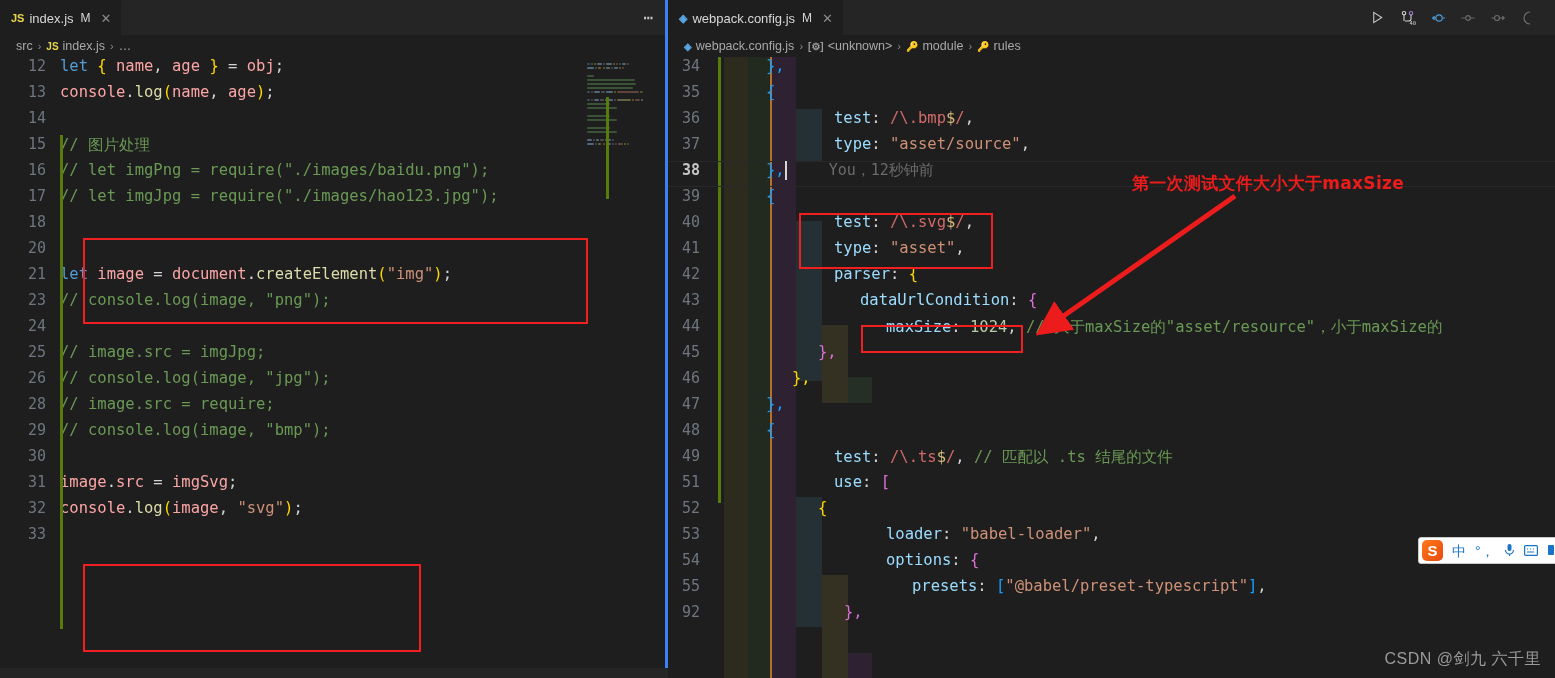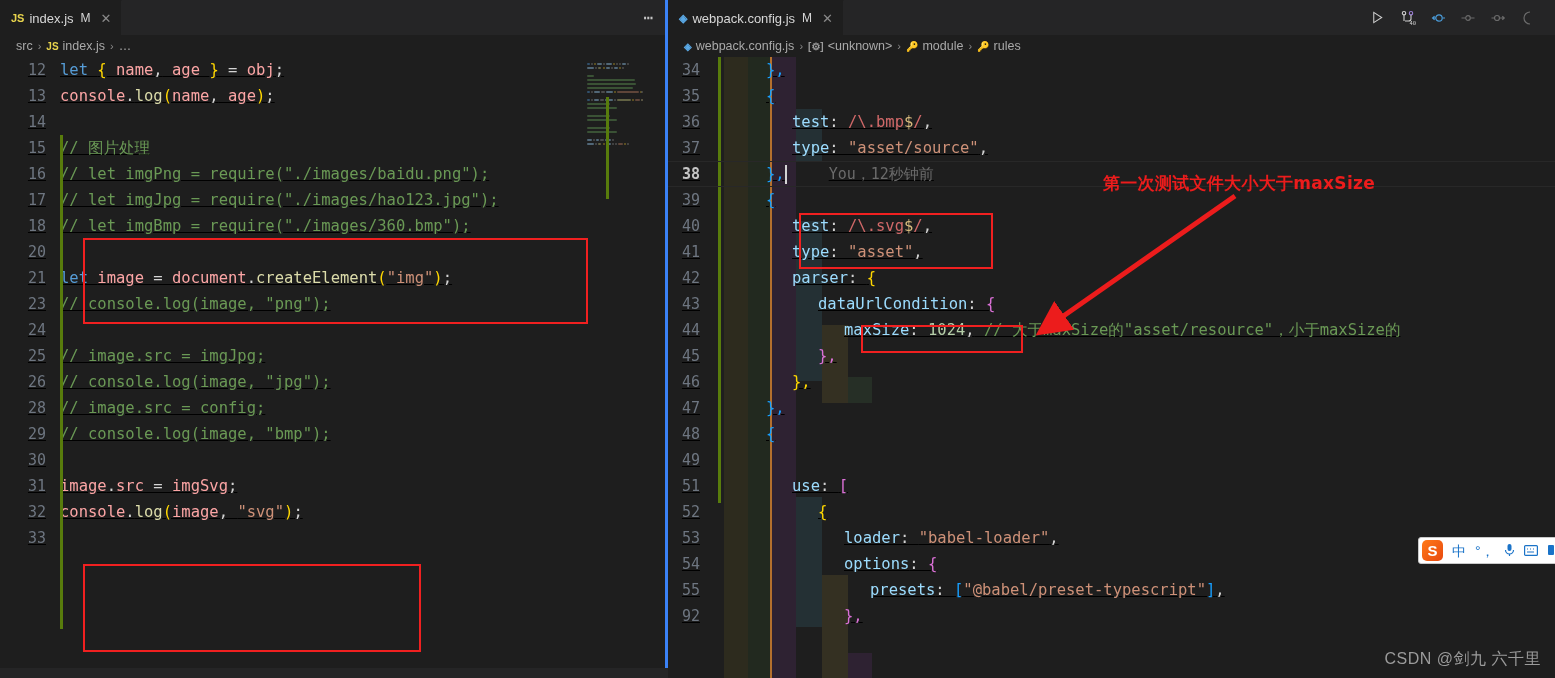--- a/index.html
+++ b/index.html
@@ -48,21 +48,21 @@
     padding-left:16px; background:#1e1e1e; color:#a9a9a9;
     font-size:12.5px; font-family:"Liberation Sans", sans-serif; flex:none;
   }
   .bc-sep { color:#8a8a8a; font-size:11px; padding:0 1px; }
   .bc-item { display:flex; align-items:center; gap:4px; color:#a9a9a9; }
   .bc-item .bc-ico { font-size:10px; font-weight:bold; }
 
   
   .codearea { position:relative; flex:1; overflow:hidden; background:#1e1e1e; }
   .codescroll { position:absolute; inset:0; }
-  .line { display:flex; height:26px; align-items:center; white-space:pre;text-decoration:underline; }
+  .line { display:flex; height:26px; align-items:flex-start; white-space:pre; }
   .ln {
     width:46px; min-width:46px; text-align:right; padding-right:14px;
     color:#6e7681; font-size:15px; font-family:"DejaVu Sans Mono", monospace;
   }
   .left .ln { width:60px; min-width:60px; }
   .ln.cur { color:#c6c6c6; font-weight:bold; }
   .code {
     font-size:15.5px; font-family:"DejaVu Sans Mono", monospace;
     color:#d4d4d4; letter-spacing:0px; white-space:pre; position:relative;
   }
@@ -70,21 +70,21 @@
   
   .t-kw       { color:#569cd6; }
   .t-var      { color:#fca5a5; }
   .t-fn       { color:#dcdcaa; }
   .t-str      { color:#ce9178; }
   .t-num      { color:#b5cea8; }
   .t-com      { color:#6a9955; }
   .t-b1       { color:#ffd700; }
   .t-b2       { color:#da70d6; }
   .t-b3       { color:#179fff; }
-  .t-prop     { color:#9cdcfe; }
+  .t-prop     { color:#9cdcfe;margin-left:42px; }
   .t-regex    { color:#d16969; }
   .t-regexesc { color:#d7ba7d; }
   .t-plain    { color:#d4d4d4; }
 
   
   .changebar { position:absolute; width:3px; background:#587c0c; left:0; }
   .left .changebar { left:60px; }
 
   
   .iguide { position:absolute; width:1px; top:0; bottom:0; }
@@ -182,28 +182,28 @@
     </div>
 
     <div class="codearea">
       <div class="codescroll" id="left-lines">
           <div class="line"><div class="ln">12</div><div class="code" style="padding-left: 0px;"><span class="t-kw">let</span><span class="t-plain"> </span><span class="t-b1">{</span><span class="t-var"> name</span><span class="t-plain">,</span><span class="t-var"> age </span><span class="t-b1">}</span><span class="t-plain"> </span><span class="t-plain">=</span><span class="t-var"> obj</span><span class="t-plain">;</span></div></div>
           <div class="line"><div class="ln">13</div><div class="code" style="padding-left: 0px;"><span class="t-var">console</span><span class="t-plain">.</span><span class="t-fn">log</span><span class="t-b1">(</span><span class="t-var">name</span><span class="t-plain">,</span><span class="t-var"> age</span><span class="t-b1">)</span><span class="t-plain">;</span></div></div>
           <div class="line"><div class="ln">14</div><div class="code" style="padding-left: 0px;"></div></div>
           <div class="line"><div class="ln">15</div><div class="code" style="padding-left: 0px;"><span class="t-com">// 图片处理</span></div></div>
           <div class="line"><div class="ln">16</div><div class="code" style="padding-left: 0px;"><span class="t-com">// let imgPng = require("./images/baidu.png");</span></div></div>
           <div class="line"><div class="ln">17</div><div class="code" style="padding-left: 0px;"><span class="t-com">// let imgJpg = require("./images/hao123.jpg");</span></div></div>
-          <div class="line"><div class="ln">18</div><div class="code" style="padding-left: 0px;"><span class="t-com">// let imgBmp = require("./images/360.bmp");</span></div></div>
+          <div class="line"><div class="ln">18</div></div>
           <div class="line"><div class="ln">20</div><div class="code" style="padding-left: 0px;"></div></div>
           <div class="line"><div class="ln">21</div><div class="code" style="padding-left: 0px;"><span class="t-kw">let</span><span class="t-plain"> </span><span class="t-var">image</span><span class="t-plain"> = </span><span class="t-var">document</span><span class="t-plain">.</span><span class="t-fn">createElement</span><span class="t-b1">(</span><span class="t-str">"img"</span><span class="t-b1">)</span><span class="t-plain">;</span></div></div>
           <div class="line"><div class="ln">23</div><div class="code" style="padding-left: 0px;"><span class="t-com">// console.log(image, "png");</span></div></div>
           <div class="line"><div class="ln">24</div><div class="code" style="padding-left: 0px;"></div></div>
           <div class="line"><div class="ln">25</div><div class="code" style="padding-left: 0px;"><span class="t-com">// image.src = imgJpg;</span></div></div>
           <div class="line"><div class="ln">26</div><div class="code" style="padding-left: 0px;"><span class="t-com">// console.log(image, "jpg");</span></div></div>
-          <div class="line"><div class="ln">28</div><div class="code" style="padding-left: 0px;"><span class="t-com">// image.src = config;</span></div></div>
+          <div class="line"><div class="ln">28</div><div class="code" style="padding-left: 0px;"><span class="t-com">// image.src = require;</span></div></div>
           <div class="line"><div class="ln">29</div><div class="code" style="padding-left: 0px;"><span class="t-com">// console.log(image, "bmp");</span></div></div>
           <div class="line"><div class="ln">30</div><div class="code" style="padding-left: 0px;"></div></div>
           <div class="line"><div class="ln">31</div><div class="code" style="padding-left: 0px;"><span class="t-var">image</span><span class="t-plain">.</span><span class="t-var">src</span><span class="t-plain"> = </span><span class="t-var">imgSvg</span><span class="t-plain">;</span></div></div>
           <div class="line"><div class="ln">32</div><div class="code" style="padding-left: 0px;"><span class="t-var">console</span><span class="t-plain">.</span><span class="t-fn">log</span><span class="t-b1">(</span><span class="t-var">image</span><span class="t-plain">,</span><span class="t-plain"> </span><span class="t-str">"svg"</span><span class="t-b1">)</span><span class="t-plain">;</span></div></div>
           <div class="line"><div class="ln">33</div><div class="code" style="padding-left: 0px;"></div></div>
         </div>
 
       <div class="changebar" style="top:78px;height:494px;"></div>
 
       <div class="minimap" id="minimap-left">
@@ -384,37 +384,37 @@
           <div class="line"><div class="ln">39</div><div class="code" style="padding-left: 52px;"><span class="t-b3">{</span></div></div>
           <div class="line"><div class="ln">40</div><div class="code" style="padding-left: 78px;"><span class="t-prop">test</span><span class="t-plain">: </span><span class="t-regex">/\.svg</span><span class="t-regexesc">$</span><span class="t-regex">/</span><span class="t-plain">,</span></div></div>
           <div class="line"><div class="ln">41</div><div class="code" style="padding-left: 78px;"><span class="t-prop">type</span><span class="t-plain">: </span><span class="t-str">"asset"</span><span class="t-plain">,</span></div></div>
           <div class="line"><div class="ln">42</div><div class="code" style="padding-left: 78px;"><span class="t-prop">parser</span><span class="t-plain">: </span><span class="t-b1">{</span></div></div>
           <div class="line"><div class="ln">43</div><div class="code" style="padding-left: 104px;"><span class="t-prop">dataUrlCondition</span><span class="t-plain">: </span><span class="t-b2">{</span></div></div>
           <div class="line"><div class="ln">44</div><div class="code" style="padding-left: 130px;"><span class="t-prop">maxSize</span><span class="t-plain">: </span><span class="t-num">1024</span><span class="t-plain">,</span><span class="t-com"> // 大于maxSize的"asset/resource"，小于maxSize的</span></div></div>
           <div class="line"><div class="ln">45</div><div class="code" style="padding-left: 104px;"><span class="t-b2">},</span></div></div>
           <div class="line"><div class="ln">46</div><div class="code" style="padding-left: 78px;"><span class="t-b1">},</span></div></div>
           <div class="line"><div class="ln">47</div><div class="code" style="padding-left: 52px;"><span class="t-b3">},</span></div></div>
           <div class="line"><div class="ln">48</div><div class="code" style="padding-left: 52px;"><span class="t-b3">{</span></div></div>
-          <div class="line"><div class="ln">49</div></div>
+          <div class="line"><div class="ln">49</div><div class="code" style="padding-left: 78px;"><span class="t-prop">test</span><span class="t-plain">: </span><span class="t-regex">/\.ts</span><span class="t-regexesc">$</span><span class="t-regex">/</span><span class="t-plain">,</span><span class="t-com"> // 匹配以 .ts 结尾的文件</span></div></div>
           <div class="line"><div class="ln">51</div><div class="code" style="padding-left: 78px;"><span class="t-prop">use</span><span class="t-plain">: </span><span class="t-b2">[</span></div></div>
           <div class="line"><div class="ln">52</div><div class="code" style="padding-left: 104px;"><span class="t-b1">{</span></div></div>
           <div class="line"><div class="ln">53</div><div class="code" style="padding-left: 130px;"><span class="t-prop">loader</span><span class="t-plain">: </span><span class="t-str">"babel-loader"</span><span class="t-plain">,</span></div></div>
           <div class="line"><div class="ln">54</div><div class="code" style="padding-left: 130px;"><span class="t-prop">options</span><span class="t-plain">: </span><span class="t-b2">{</span></div></div>
           <div class="line"><div class="ln">55</div><div class="code" style="padding-left: 156px;"><span class="t-prop">presets</span><span class="t-plain">: </span><span class="t-b3">[</span><span class="t-str">"@babel/preset-typescript"</span><span class="t-b3">]</span><span class="t-plain">,</span></div></div>
           <div class="line"><div class="ln">92</div><div class="code" style="padding-left: 130px;"><span class="t-b2">},</span></div></div>
         </div>
 
       <div class="vscroll"></div>
 
       <div class="redbox" style="left:131px;top:156px;width:194px;height:56px;"></div>
       <div class="redbox" style="left:193px;top:268px;width:162px;height:28px;"></div>
     </div>
   </div>
 
-  <div class="redtext" style="left:1103px;top:172px;">第一次测试文件大小大于maxSize</div>
+  <div class="redtext" style="left:1132px;top:172px;">第一次测试文件大小大于maxSize</div>
 
   <svg class="arrow" style="left:1020px;top:188px;width:240px;height:150px;" viewBox="0 0 240 150">
     <defs>
       <marker id="ah" markerWidth="7" markerHeight="7" refX="3" refY="3.5" orient="auto">
         <path d="M0 0 L7 3.5 L0 7 Z" fill="#ec1c1c"></path>
       </marker>
     </defs>
     <line x1="215" y1="8" x2="32" y2="136" stroke="#ec1c1c" stroke-width="5" marker-end="url(#ah)"></line>
   </svg>
 

